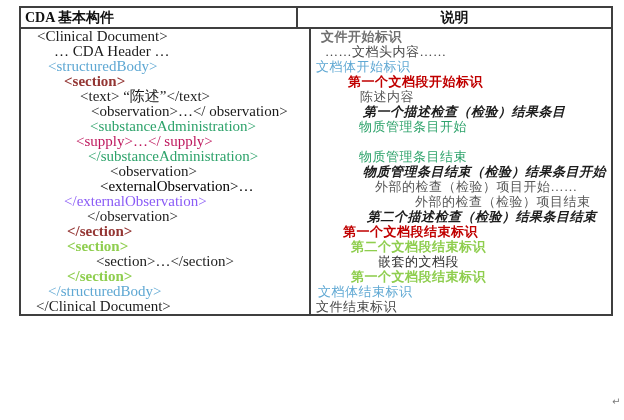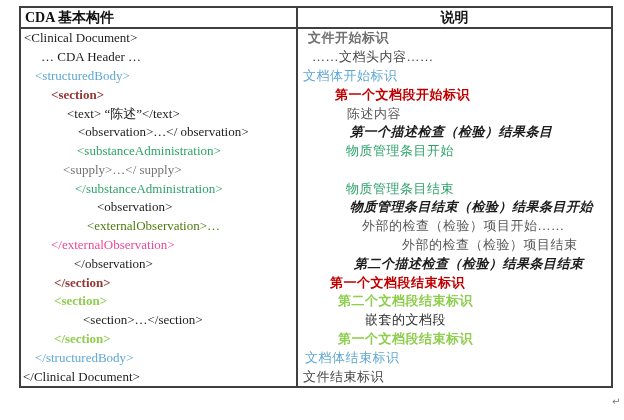--- a/index.html
+++ b/index.html
@@ -2,21 +2,21 @@
 <html><head>
 <meta charset="utf-8">
 <style>
   html,body{margin:0;padding:0;}
   body{
     width:624px;height:420px;overflow:hidden;background:#ffffff;
     font-family:"Liberation Serif","DejaVu Serif",serif;
     position:relative;
   }
   .table{
-    position:absolute;left:19px;top:6px;width:594px;height:382px;
+    position:absolute;left:19px;top:6px;width:594px;height:310px;
     box-sizing:border-box;border:2px solid #3f3f3f;background:#ffffff;
   }
   .t-header{
     display:flex;height:21px;box-sizing:border-box;
     border-bottom:2px solid #3f3f3f;
   }
   .t-header .hcell{
     display:flex;align-items:center;font-weight:bold;font-size:14px;color:#111;
     box-sizing:border-box;
   }
@@ -24,21 +24,21 @@
   .hcell.right{flex:1;justify-content:center;}
   .t-body{
     position:absolute;left:0;right:0;top:21px;bottom:0;
     display:grid;grid-auto-rows:1fr;
   }
   .t-row{display:flex;min-height:0;}
   .cell{
     display:flex;align-items:center;box-sizing:border-box;
     white-space:nowrap;overflow:hidden;
   }
-  .cell.tag{width:277px;flex-shrink:0;border-right:2px solid #3f3f3f;font-size:13px;}
+  .cell.tag{width:277px;flex-shrink:0;border-right:2px solid #3f3f3f;font-size:15px;margin-left:13px;}
   .cell.desc{flex:1;font-size:13px;letter-spacing:0.5px;}
   .bold{font-weight:bold;}
   .italic{font-style:italic;}
   .return-mark{
     position:absolute;left:612px;top:396px;font-size:10px;color:#7a7a7a;
     font-family:"DejaVu Sans",sans-serif;
   }
 </style>
 </head>
 <body>
@@ -78,41 +78,41 @@
     <div class="cell tag" style="padding-left: 57px; color: rgb(28, 28, 28);">&lt;observation&gt;…&lt;/ observation&gt;</div>
     <div class="cell desc bold italic" style="padding-left: 52px; color: rgb(28, 28, 28);">第一个描述检查（检验）结果条目</div>
   </div>
 
   <div class="t-row">
     <div class="cell tag" style="padding-left: 56px; color: rgb(46, 163, 107);">&lt;substanceAdministration&gt;</div>
     <div class="cell desc" style="padding-left: 48px; color: rgb(46, 163, 107);">物质管理条目开始</div>
   </div>
 
   <div class="t-row">
-    <div class="cell tag" style="padding-left: 42px; color: #737373;">&lt;supply&gt;…&lt;/ supply&gt;</div>
+    <div class="cell tag" style="padding-left: 42px; color: #be185d;">&lt;supply&gt;…&lt;/ supply&gt;</div>
     <div class="cell desc" style="padding-left: 69px; color: rgb(88, 88, 88); margin-top: 23px;">材料提供方式条目</div>
   </div>
 
   <div class="t-row">
     <div class="cell tag" style="padding-left: 54px; color: rgb(46, 163, 107);">&lt;/substanceAdministration&gt;</div>
     <div class="cell desc" style="padding-left: 48px; color: rgb(46, 163, 107);">物质管理条目结束</div>
   </div>
 
   <div class="t-row">
     <div class="cell tag" style="padding-left: 76px; color: rgb(28, 28, 28);">&lt;observation&gt;</div>
     <div class="cell desc bold italic" style="padding-left: 52px; color: rgb(28, 28, 28);">物质管理条目结束（检验）结果条目开始</div>
   </div>
 
   <div class="t-row">
-    <div class="cell tag" style="padding-left: 66px; color: #4d7c0f;">&lt;externalObservation&gt;…</div>
+    <div class="cell tag" style="padding-left: 66px; color: #000000;">&lt;externalObservation&gt;…</div>
     <div class="cell desc" style="padding-left: 64px; color: rgb(88, 88, 88);">外部的检查（检验）项目开始……</div>
   </div>
 
   <div class="t-row">
-    <div class="cell tag" style="padding-left: 30px; color: #ec4899;">&lt;/externalObservation&gt;</div>
+    <div class="cell tag" style="padding-left: 30px; color: #8b5cf6;">&lt;/externalObservation&gt;</div>
     <div class="cell desc" style="padding-left: 104px; color: rgb(88, 88, 88);">外部的检查（检验）项目结束</div>
   </div>
 
   <div class="t-row">
     <div class="cell tag" style="padding-left: 53px; color: rgb(28, 28, 28);">&lt;/observation&gt;</div>
     <div class="cell desc bold italic" style="padding-left: 56px; color: rgb(28, 28, 28);">第二个描述检查（检验）结果条目结束</div>
   </div>
 
   <div class="t-row">
     <div class="cell tag bold" style="padding-left: 33px; color: rgb(148, 54, 52);">&lt;/section&gt;</div>

